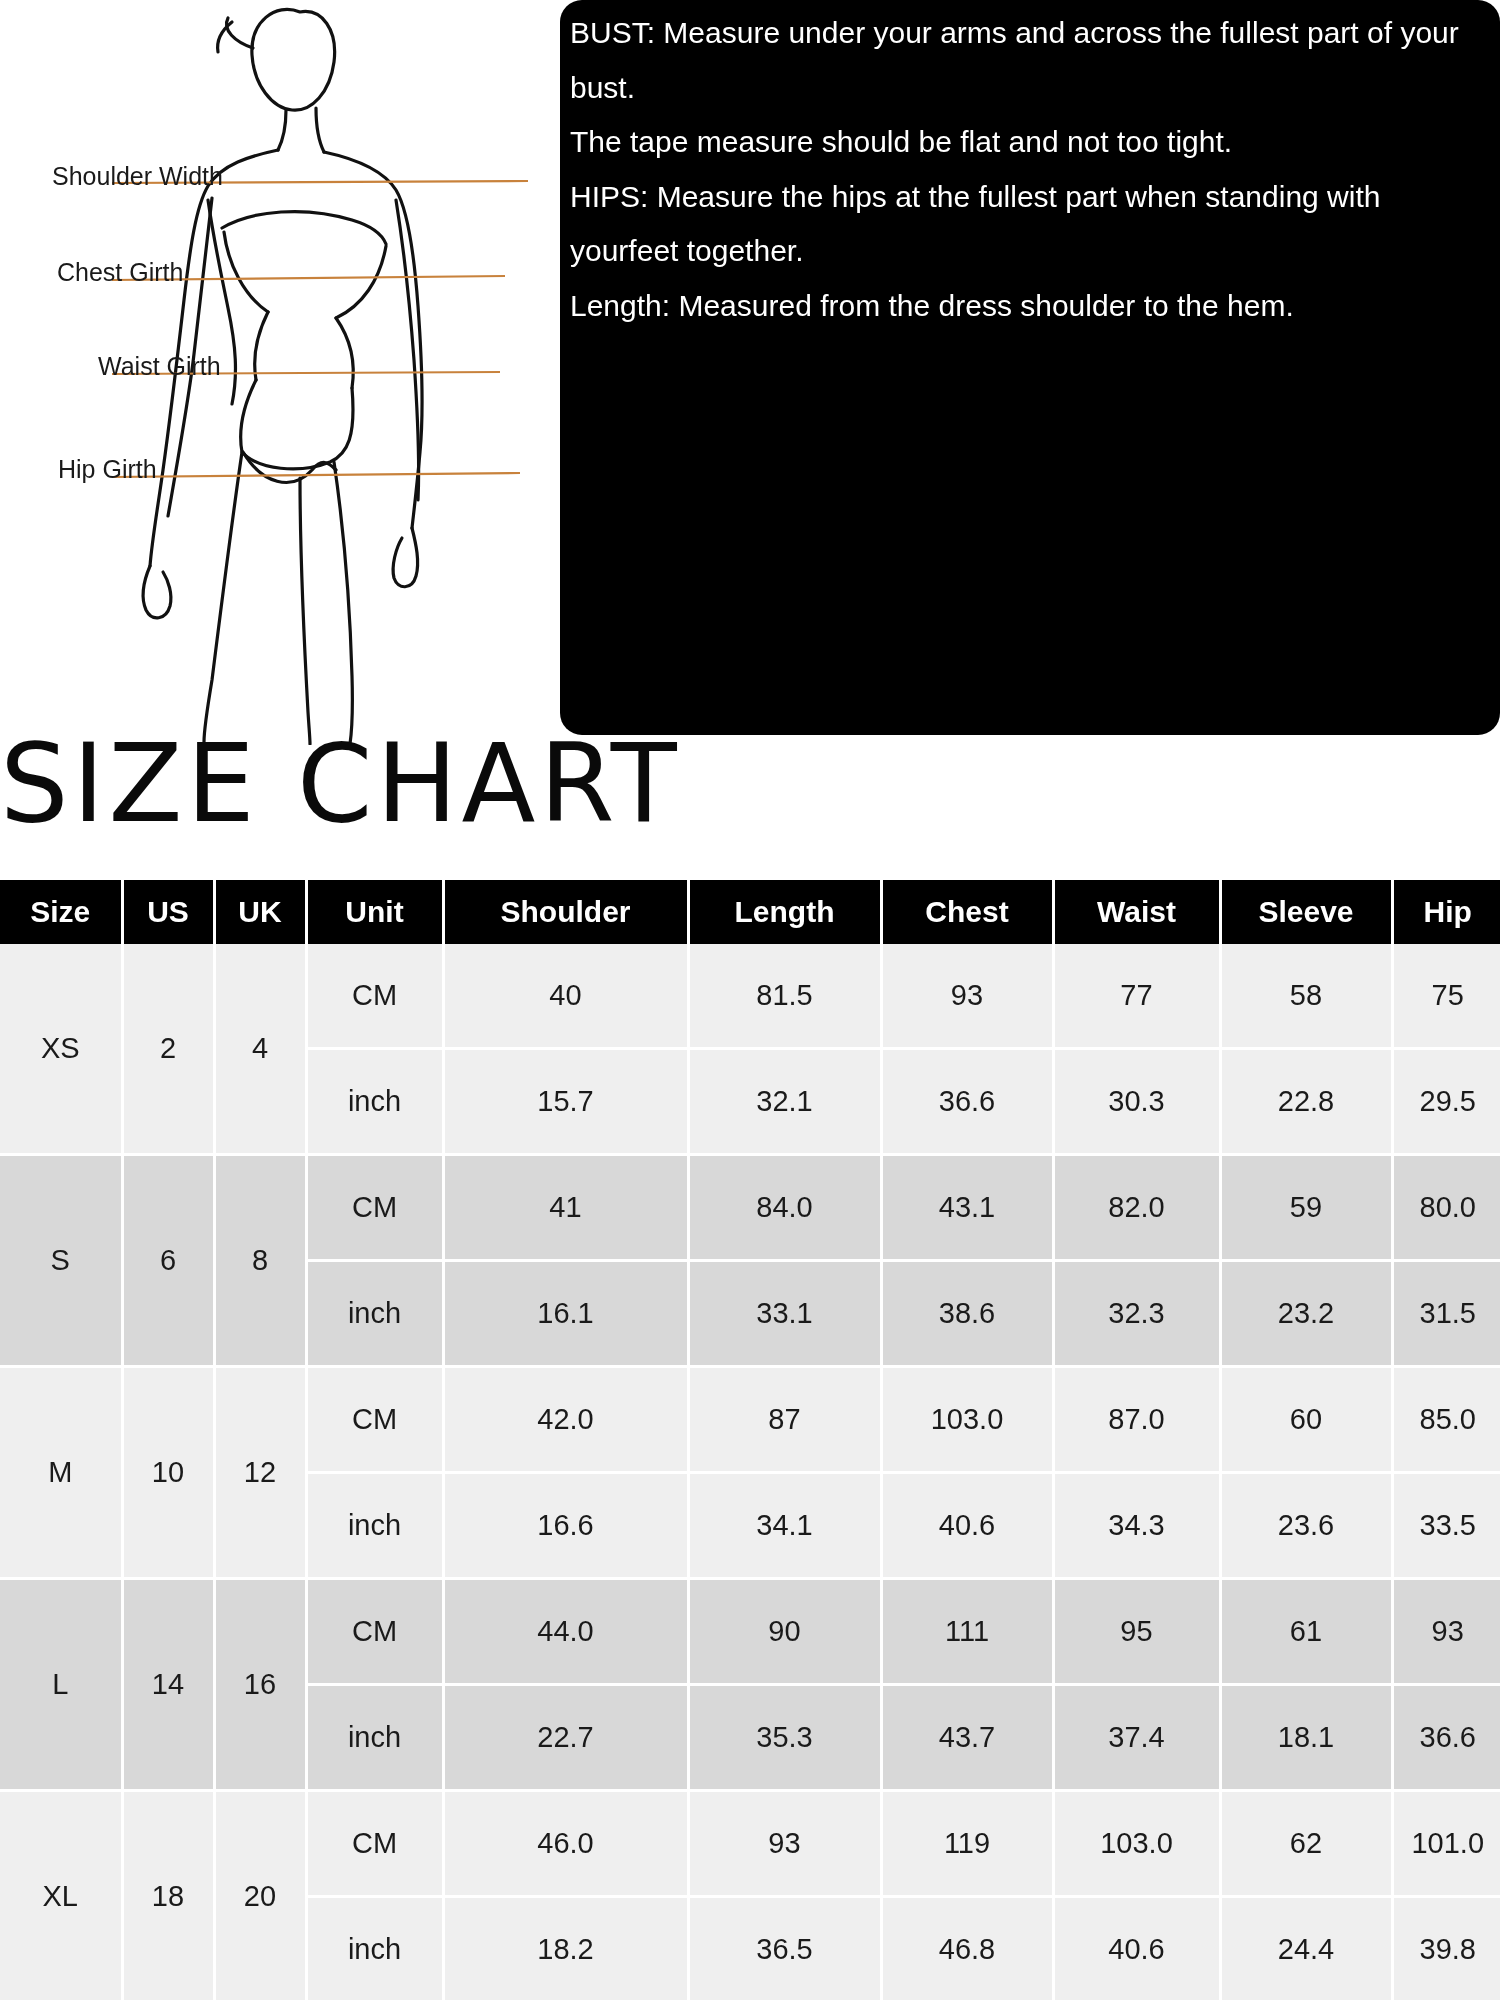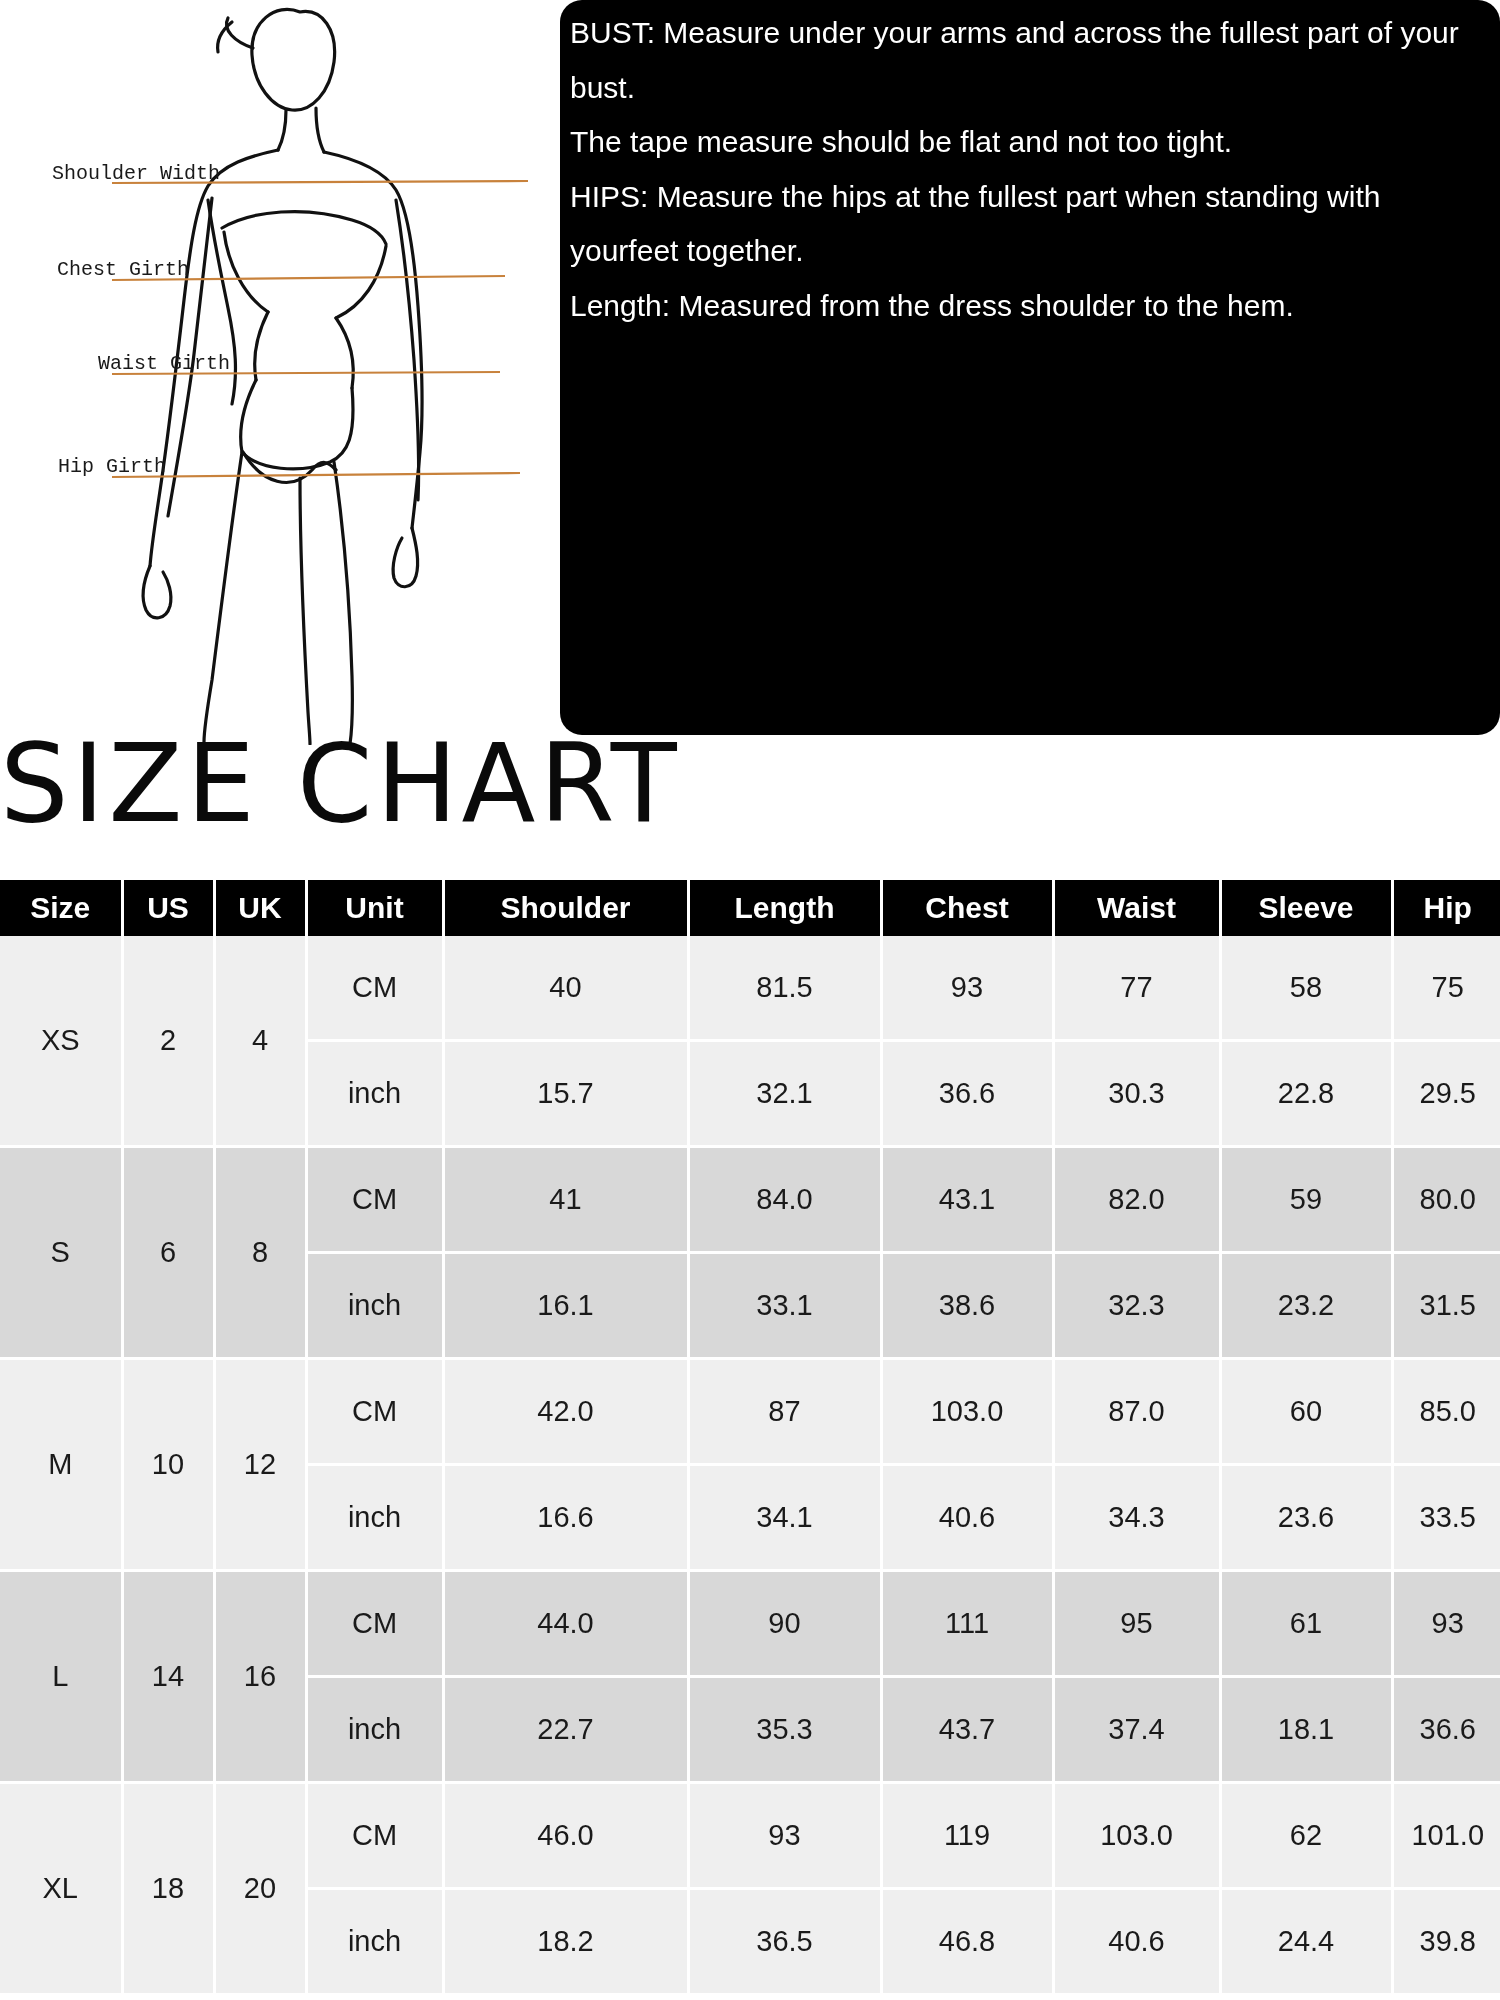--- a/index.html
+++ b/index.html
@@ -36,22 +36,22 @@
     background: #ffffff;
     flex: 0 0 560px;
   }
   .figure-pane svg {
     position: absolute;
     left: 0;
     top: 0;
   }
   .fig-label {
     position: absolute;
-    font-family: Liberation Mono, monospace;
-    font-size: 20px;
+    font-family: Liberation Sans, sans-serif;
+    font-size: 25px;
     color: #1a1a1a;
     white-space: nowrap;
   }
 
   .instructions {
     flex: 1 1 auto;
     background: #000000;
     color: #ffffff;
     height: 735px;
     box-sizing: border-box;
@@ -91,21 +91,21 @@
   table {
     border-collapse: collapse;
     width: 1500px;
     table-layout: fixed;
   }
   thead th {
     background: #000000;
     color: #ffffff;
     font-size: 30px;
     font-weight: bold;
-    height: 56px;
+    height: 64px;
     padding: 0 4px;
     border-right: 3px solid #ffffff;
     text-align: center;
     font-family: "Liberation Sans", sans-serif;
   }
   thead th:last-child { border-right: none; }
 
   tbody td {
     text-align: center;
     font-size: 29px;

